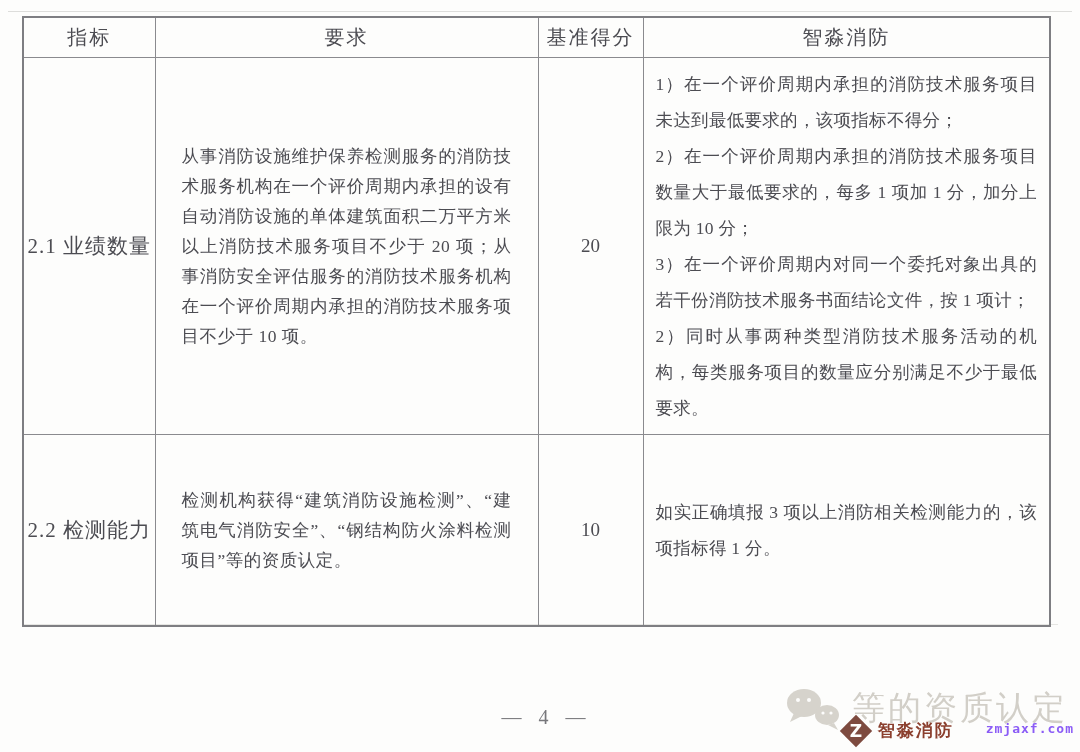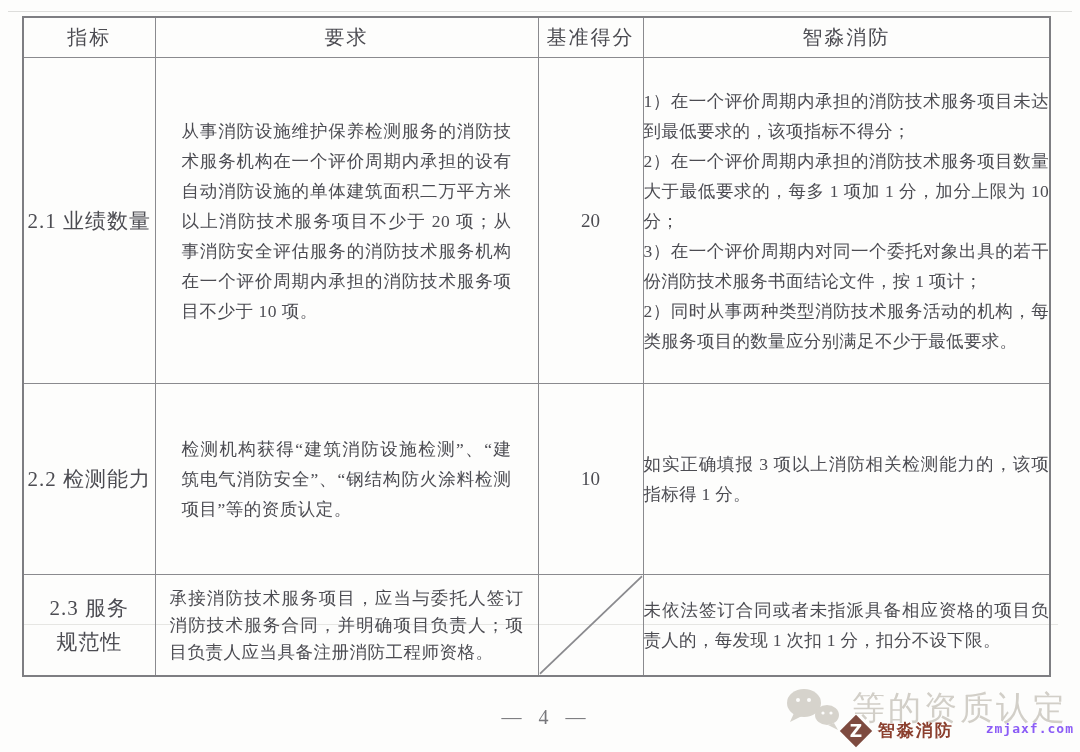--- a/index.html
+++ b/index.html
@@ -36,21 +36,21 @@
   }
   td.cell-req{
     padding:6px 26px;font-size:17.5px;line-height:30px;
     text-align:justify;letter-spacing:0.5px;
   }
   td.cell-req p, td.cell-crit p{margin:0;}
   td.cell-score{
     text-align:center;font-size:19px;color:#4f4f55;position:relative;padding:0;
   }
   td.cell-crit{
-    padding:8px 0;font-size:17.5px;line-height:30px;
+    padding:8px 12px;font-size:17.5px;line-height:36px;
     text-align:justify;letter-spacing:0.3px;
   }
   tr.r1 td{height:309px;}
   tr.r2 td{height:174px;}
   tr.r3 td{height:84px;}
   tr.r3 td.cell-req{line-height:27px;padding:2px 14px;}
   .slash-svg{position:absolute;left:0;top:0;width:100%;height:100%;display:block;}
   .page-number{
     position:absolute;left:30px;top:706px;width:1027px;
     text-align:center;font-size:20px;color:#77777b;word-spacing:12px;
@@ -114,35 +114,20 @@
     <tr class="r2">
       <td class="cell-ind">2.2 检测能力</td>
       <td class="cell-req">
         <p>检测机构获得“建筑消防设施检测”、“建筑电气消防安全”、“钢结构防火涂料检测项目”等的资质认定。</p>
       </td>
       <td class="cell-score">10</td>
       <td class="cell-crit">
         <p>如实正确填报 3 项以上消防相关检测能力的，该项指标得 1 分。</p>
       </td>
     </tr>
-    <tr class="r3">
-      <td class="cell-ind">2.3 服务
-规范性</td>
-      <td class="cell-req">
-        <p>承接消防技术服务项目，应当与委托人签订消防技术服务合同，并明确项目负责人；项目负责人应当具备注册消防工程师资格。</p>
-      </td>
-      <td class="cell-score">
-        <svg class="slash-svg" viewBox="0 0 105 84" preserveAspectRatio="none">
-          <line x1="1" y1="83" x2="104" y2="1" stroke="#8a8a8e" stroke-width="1.6"></line>
-        </svg>
-      </td>
-      <td class="cell-crit">
-        <p>未依法签订合同或者未指派具备相应资格的项目负责人的，每发现 1 次扣 1 分，扣分不设下限。</p>
-      </td>
-    </tr>
   </tbody>
 </table>
 
 <div class="page-number">— 4 —</div>
 
 <div class="watermark">
   <svg width="62" height="48" viewBox="0 0 62 48">
     <ellipse cx="22" cy="19" rx="17" ry="14" fill="#d6d3cc"></ellipse>
     <polygon points="12,29 8,38 20,32" fill="#d6d3cc"></polygon>
     <circle cx="16" cy="16" r="2" fill="#fdfdfc"></circle>

